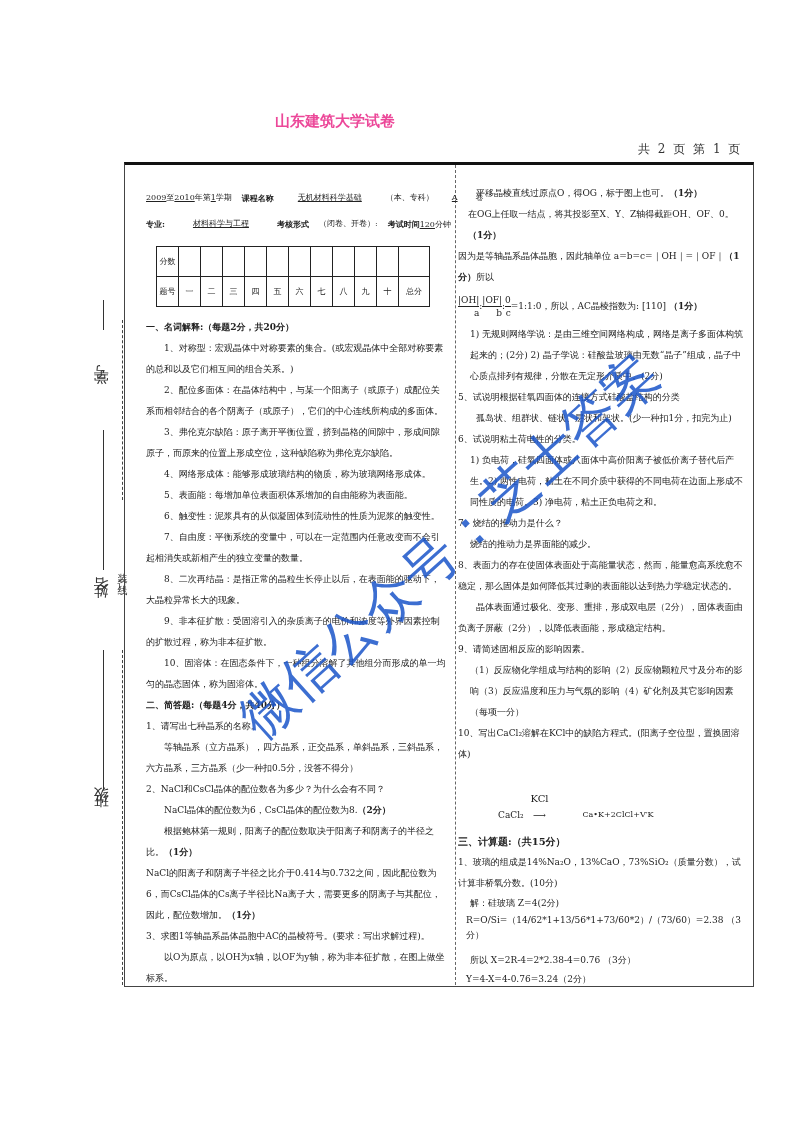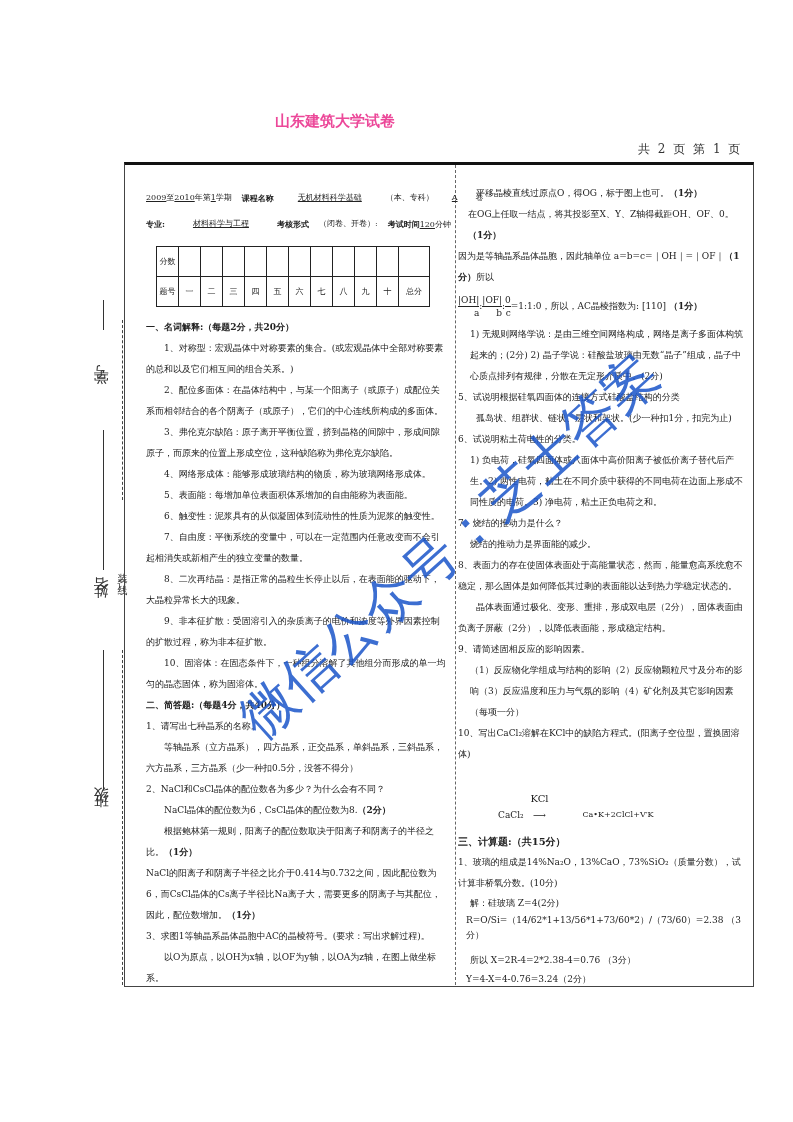--- a/index.html
+++ b/index.html
@@ -118,21 +118,21 @@
   <p class="p ind">10、固溶体：在固态条件下，一种组分溶解了其他组分而形成的单一均匀的晶态固体，称为固溶体。</p>
 
   <p class="p b">二、简答题:（每题4分，共40分）</p>
   <p class="p">1、请写出七种晶系的名称。</p>
   <p class="p ind">等轴晶系（立方晶系），四方晶系，正交晶系，单斜晶系，三斜晶系，六方晶系，三方晶系（少一种扣0.5分，没答不得分）</p>
   <p class="p">2、NaCl和CsCl晶体的配位数各为多少？为什么会有不同？</p>
   <p class="p ind"><span>NaCl晶体的配位数为6，CsCl晶体的配位数为8.</span><span class="b">（2分）</span></p>
   <p class="p ind"><span>根据鲍林第一规则，阳离子的配位数取决于阳离子和阴离子的半径之比。</span><span class="b">（1分）</span></p>
   <p class="p"><span>NaCl的阳离子和阴离子半径之比介于0.414与0.732之间，因此配位数为6，而CsCl晶体的Cs离子半径比Na离子大，需要更多的阴离子与其配位，因此，配位数增加。</span><span class="b">（1分）</span></p>
   <p class="p">3、求图1等轴晶系晶体晶胞中AC的晶棱符号。(要求：写出求解过程)。</p>
-  <p class="p ind">以O为原点，以OH为x轴，以OF为y轴，以OA为z轴，在图上做坐标系。</p>
+  <p class="p ind">以O为原点，以OH为x轴，以OF为y轴，称为非本征扩散，在图上做坐标系。</p>
 </div>
 
 <div class="col right">
   <p class="p ind"><span>平移晶棱直线过原点O，得OG，标于图上也可。</span><span class="b">（1分）</span></p>
   <p class="p" style="padding-left:10px;"><span>在OG上任取一结点，将其投影至X、Y、Z轴得截距OH、OF、0。</span><span class="b">（1分）</span></p>
   <p class="p"><span>因为是等轴晶系晶体晶胞，因此轴单位 a=b=c=｜OH｜=｜OF｜</span><span class="b">（1分）</span><span>所以</span></p>
   <p class="p" style="line-height:28px;margin:4px 0;">
     <span class="frac"><span class="n">|OH|</span><span>a</span></span>:<span class="frac"><span class="n">|OF|</span><span>b</span></span>:<span class="frac"><span class="n">0</span><span>c</span></span><span>=1:1:0，所以，AC晶棱指数为: [110]</span> <span class="b">（1分）</span>
   </p>
   <p class="p ind2">1) 无规则网络学说：是由三维空间网络构成，网络是离子多面体构筑起来的；(2分) 2) 晶子学说：硅酸盐玻璃由无数“晶子”组成，晶子中心质点排列有规律，分散在无定形介质中。(2分)</p>

